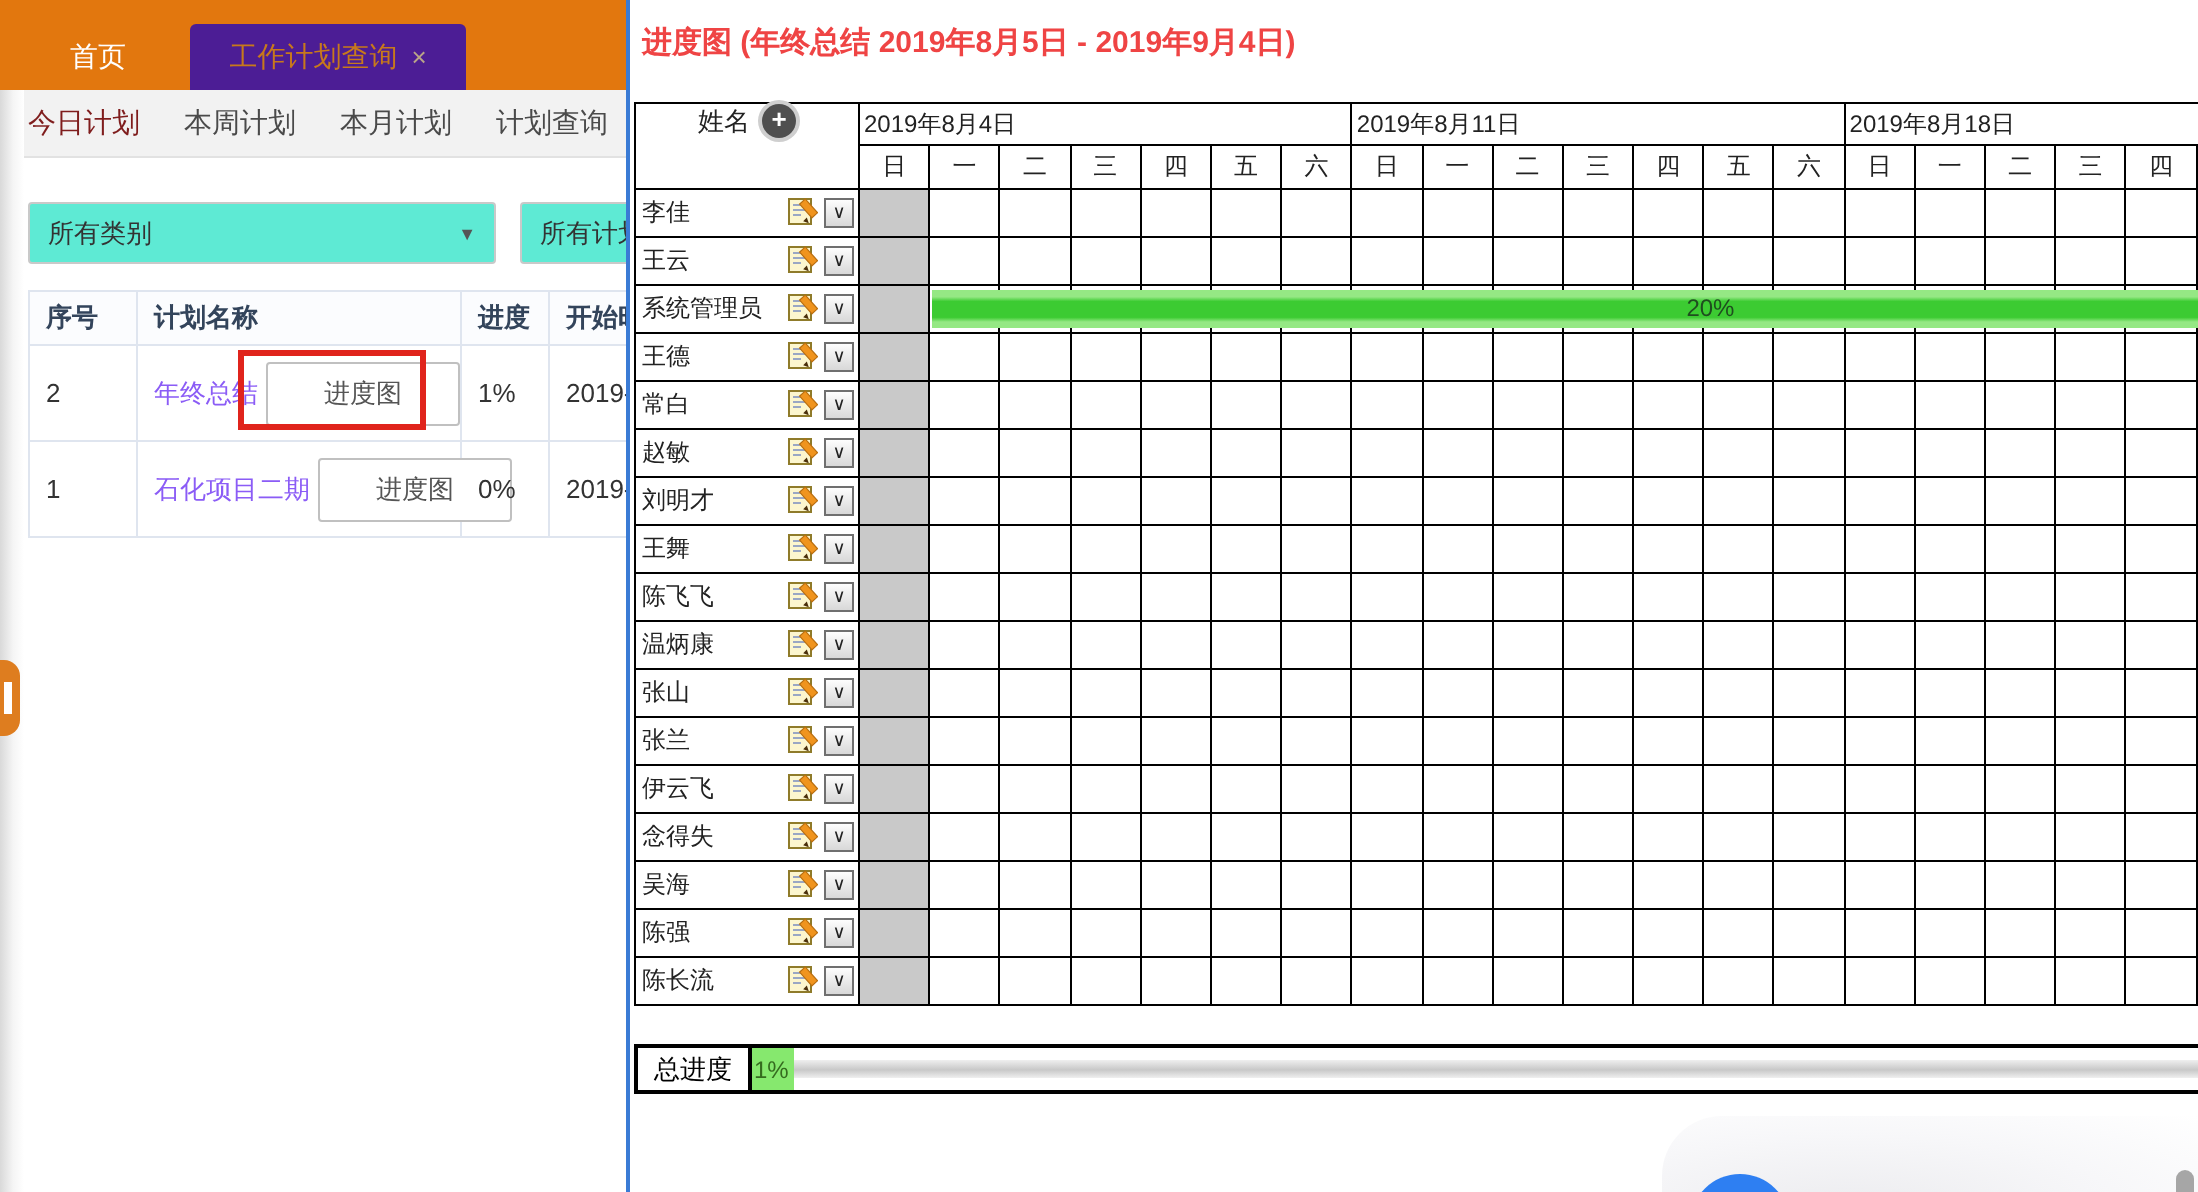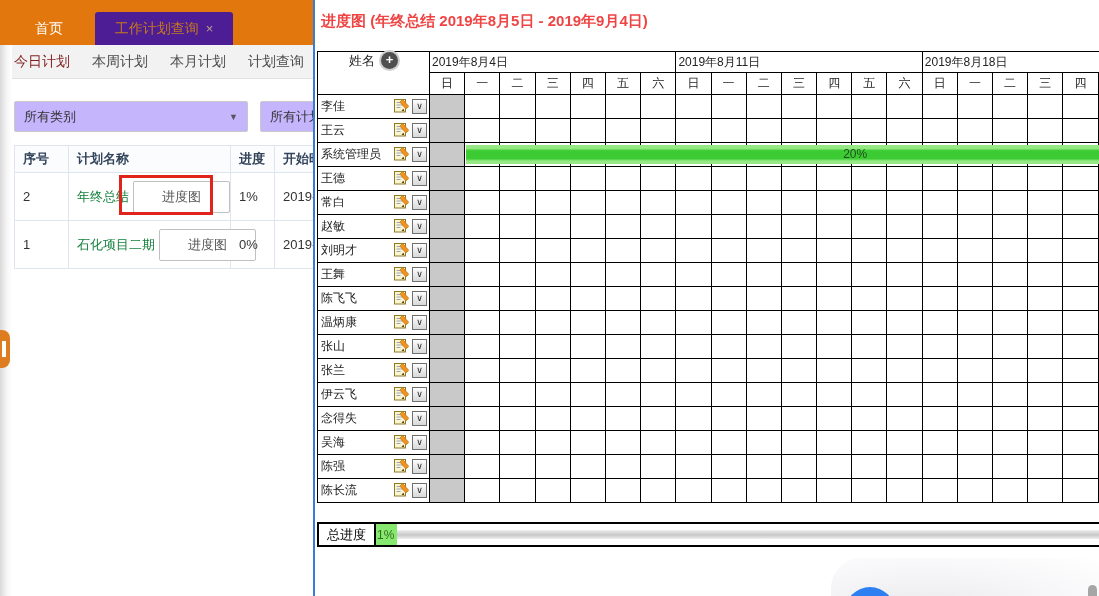--- a/index.html
+++ b/index.html
@@ -19,38 +19,38 @@
   .subtab-bar { position:absolute; left:0; top:45px; width:313px; height:34px; background:#F2F2F2;
                 border-bottom:1px solid #E2E2E2; display:flex; align-items:center; gap:22px; padding-left:14px; }
   .subtab { font-size:14px; color:#4A4A4A; cursor:pointer; white-space:nowrap; }
   .subtab.active { color:#7f1d1d; }
   .edge-shade { position:absolute; left:0; top:45px; width:12px; height:551px;
                 background:linear-gradient(to right,#D9D9D9,#F5F5F5 55%,#FFF); }
   .side-handle { position:absolute; left:0; top:330px; width:10px; height:38px; background:#DE7D1F;
                  border-radius:0 8px 8px 0; cursor:pointer; }
   .side-handle .grip { position:absolute; left:2px; top:11px; width:4px; height:16px; background:#fff; }
 
-  .select-box { position:absolute; height:31px; background:#c4b5fd; border:1px solid #C9C9C9; border-radius:2px;
+  .select-box { position:absolute; height:31px; background:#5eead4; border:1px solid #C9C9C9; border-radius:2px;
                 display:flex; align-items:center; justify-content:space-between; padding:0 9px;
                 font-size:13px; color:#333; cursor:pointer;gap:12px; }
   .select-category { left:14px; top:101px; width:234px; }
   .select-plan { left:260px; top:101px; width:90px; }
   .select-arrow { font-size:9px; color:#555; }
 
   .plans-table { position:absolute; left:14px; top:145px; width:330px; font-size:13px; color:#333;
                  border-top:1px solid #DFE5EF; border-left:1px solid #DFE5EF; }
   .pt-row { display:flex; border-bottom:1px solid #DFE5EF; align-items:center; }
   .pt-head { height:27px; font-weight:bold; color:#33445B; background:#FBFCFE; }
   .pt-body { height:48px; }
   .pt-cell { padding-left:8px; border-right:1px solid #DFE5EF; height:100%; display:flex; align-items:center; }
   .c-no { width:54px; }
   .c-name { width:162px; gap:4px; }
   .c-prog { width:44px; }
   .c-start { flex:1 1 auto; overflow:hidden; white-space:nowrap; }
-  .plan-link { color:#15803d; cursor:pointer; white-space:nowrap; }
+  .plan-link { color:#8b5cf6; cursor:pointer; white-space:nowrap; }
   .chart-btn { border:1px solid #C0C0C0; background:#fff; color:#555; font-size:13px;
                padding:6px 28px; border-radius:2px; cursor:pointer; white-space:nowrap;
                font-family:"Liberation Sans",sans-serif; }
   .red-annotation { position:absolute; left:119px; top:175px; width:94px; height:40px;
                     border:3px solid #E0241C; pointer-events:none; }
 
   
   .divider { position:absolute; left:313px; top:0; width:2px; height:596px; background:#3A7BD5; }
 
   

